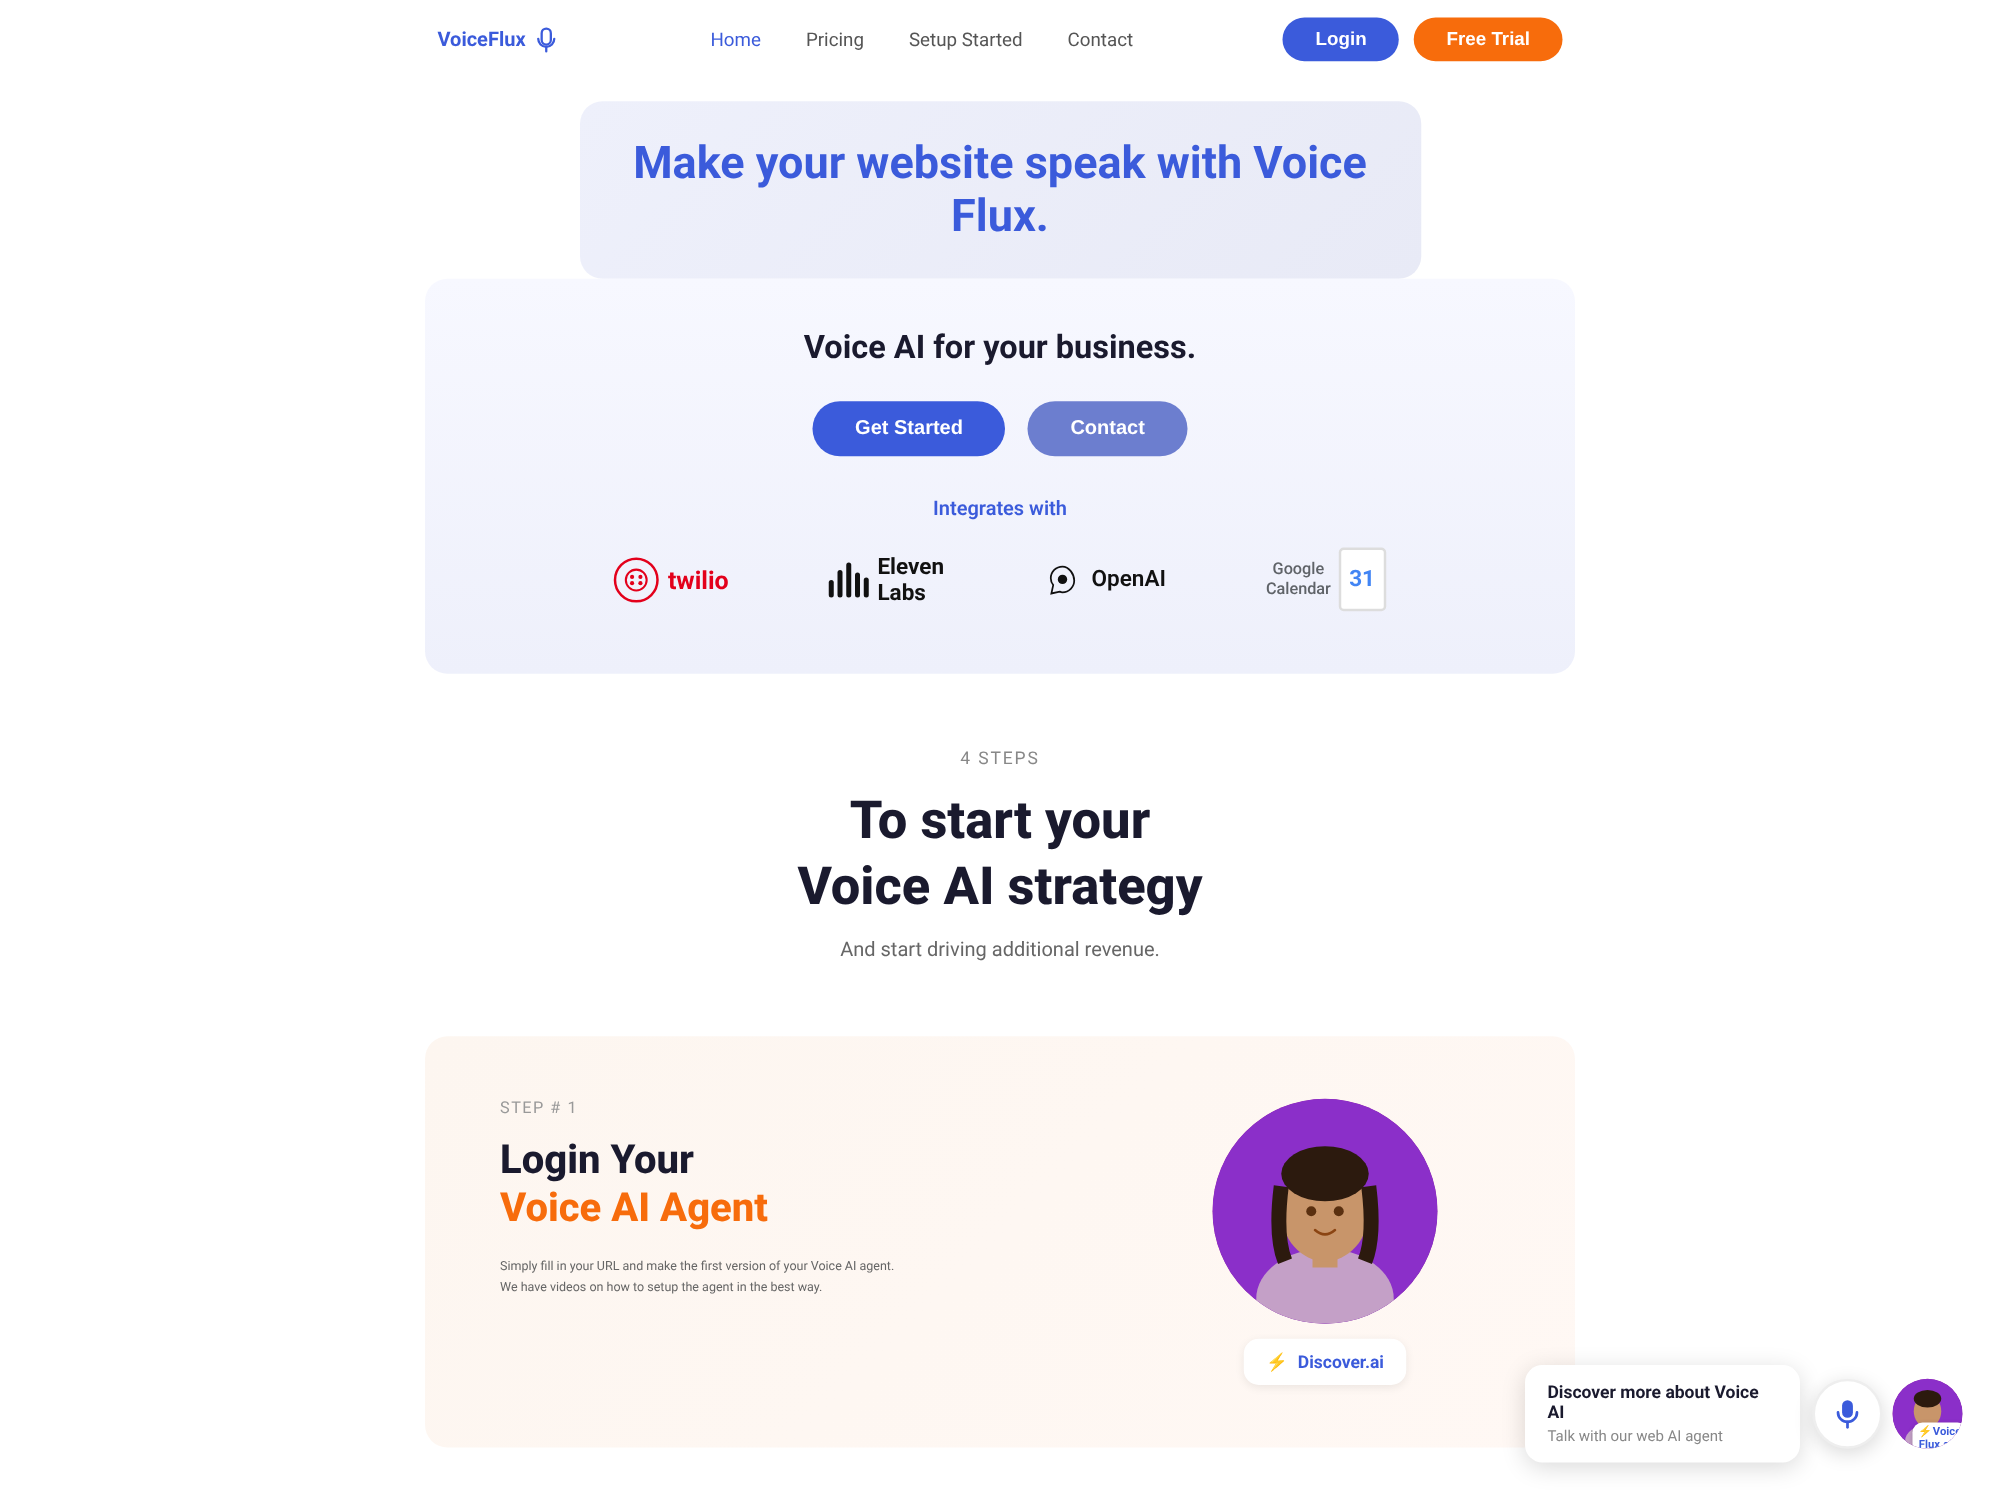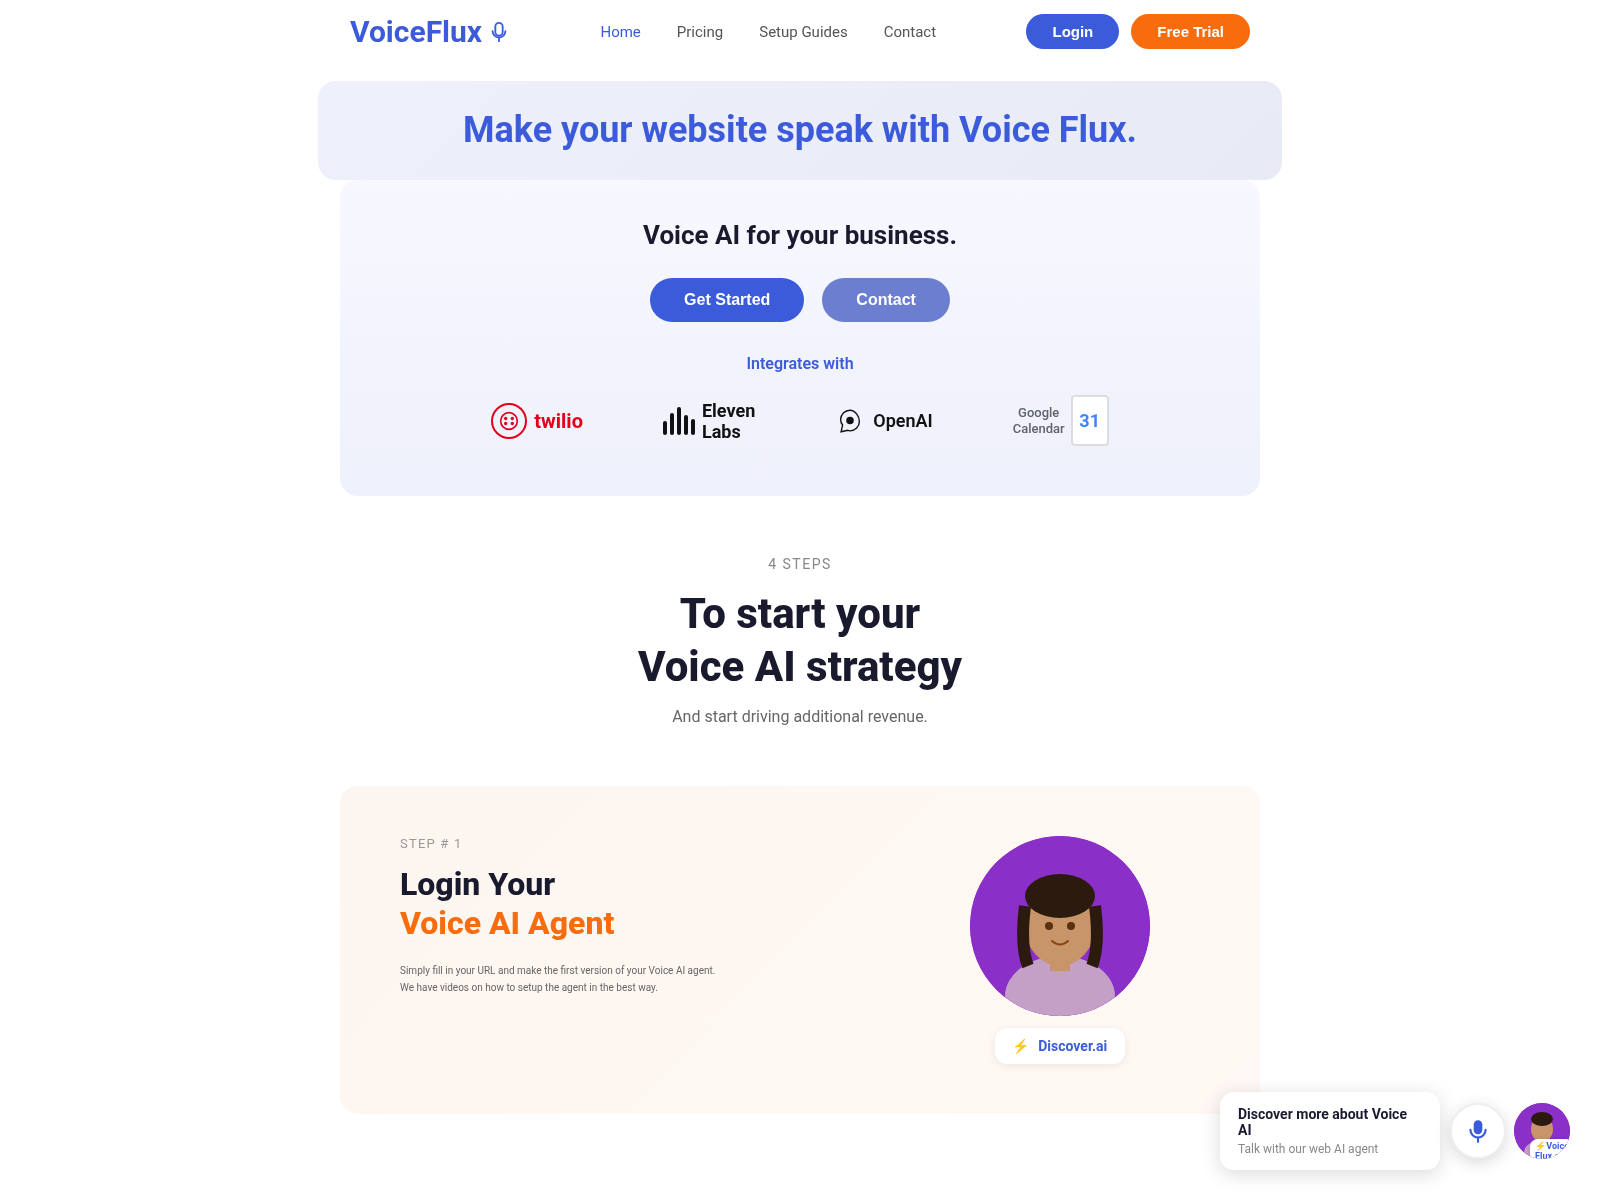--- a/index.html
+++ b/index.html
@@ -27,21 +27,21 @@
       align-items: center;
       gap: 0;
       width: 100%;
       max-width: 900px;
       justify-content: space-between;
     }
     .logo {
       display: flex;
       align-items: center;
       gap: 6px;
-      font-size: 30px;
+      font-size: 16px;
       font-weight: 700;
       color: #3b5bdb;
       text-decoration: none;
     }
     .logo-mic {
       width: 22px;
       height: 22px;
     }
     .nav-links {
       display: flex;
@@ -81,21 +81,21 @@
       font-size: 15px;
       font-weight: 600;
       cursor: pointer;
     }
 
     
     .hero-banner {
       background: linear-gradient(135deg, #eef0fb 0%, #e8eaf6 100%);
       border-radius: 18px;
       margin: 18px auto 0;
-      width: 964px;
+      width: 673px;
       text-align: center;
       padding: 28px 40px;
     }
     .hero-banner h1 {
       font-size: 36px;
       font-weight: 700;
       color: #3b5bdb;
       line-height: 1.2;
     }
     .hero-subtitle {
@@ -422,21 +422,21 @@
       <span>VoiceFlux</span>
       <svg class="logo-mic" viewBox="0 0 24 24" fill="none">
         <rect x="8" y="2" width="8" height="14" rx="4" stroke="#3b5bdb" stroke-width="2"></rect>
         <path d="M5 11c0 3.866 3.134 7 7 7s7-3.134 7-7" stroke="#3b5bdb" stroke-width="2" stroke-linecap="round"></path>
         <line x1="12" y1="18" x2="12" y2="22" stroke="#3b5bdb" stroke-width="2" stroke-linecap="round"></line>
       </svg>
     </a>
     <div class="nav-links">
       <a class="nav-link active">Home</a>
       <a class="nav-link">Pricing</a>
-      <a class="nav-link">Setup Guides</a>
+      <a class="nav-link">Setup Started</a>
       <a class="nav-link">Contact</a>
     </div>
     <div class="nav-buttons">
       <button class="btn-login">Login</button>
       <button class="btn-free-trial">Free Trial</button>
     </div>
   </div>
 </nav>
 
 <div class="main-wrapper">

